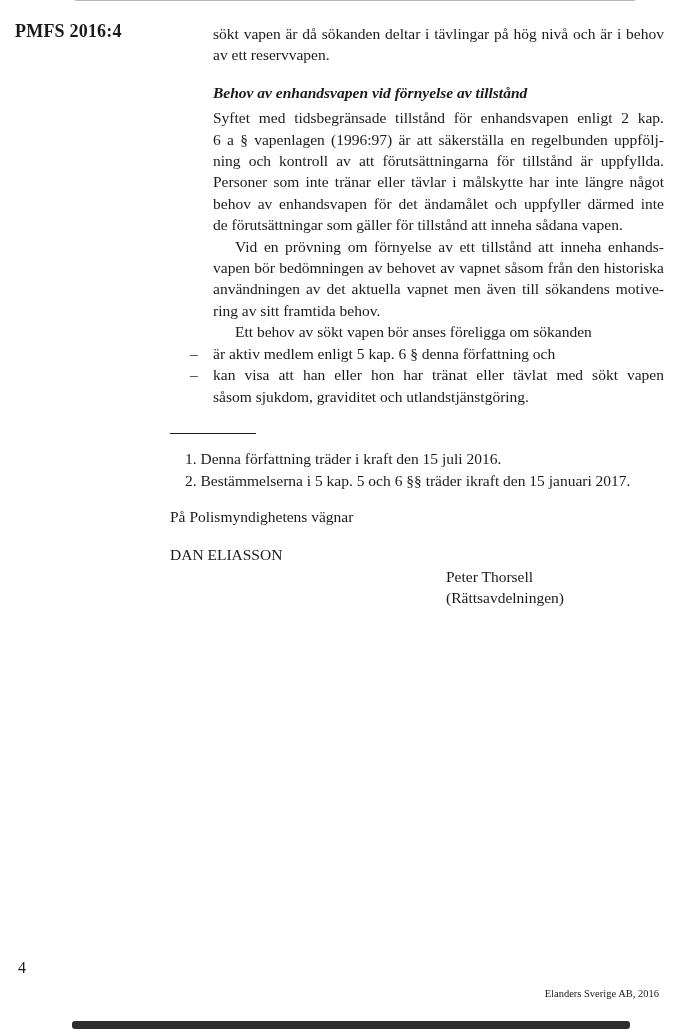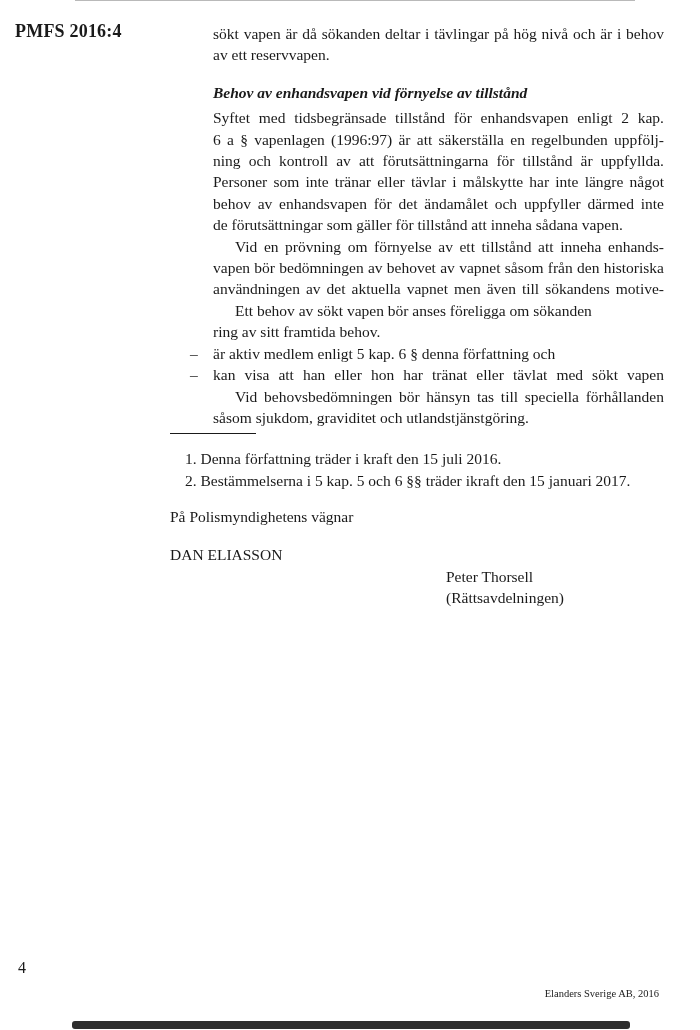--- a/index.html
+++ b/index.html
@@ -93,25 +93,24 @@
     <div>
         <div class="line just">Syftet med tidsbegränsade tillstånd för enhandsvapen enligt 2 kap.</div>
         <div class="line just">6 a § vapenlagen (1996:97) är att säkerställa en regelbunden uppfölj-</div>
         <div class="line just">ning och kontroll av att förutsättningarna för tillstånd är uppfyllda.</div>
         <div class="line just">Personer som inte tränar eller tävlar i målskytte har inte längre något</div>
         <div class="line just">behov av enhandsvapen för det ändamålet och uppfyller därmed inte</div>
         <div class="line">de förutsättningar som gäller för tillstånd att inneha sådana vapen.</div>
         <div class="line just" style="text-indent: 22px;">Vid en prövning om förnyelse av ett tillstånd att inneha enhands-</div>
         <div class="line just">vapen bör bedömningen av behovet av vapnet såsom från den historiska</div>
         <div class="line just">användningen av det aktuella vapnet men även till sökandens motive-</div>
+        <div class="line">ring av sitt framtida behov.</div>
         <div class="line" style="text-indent: 22px;">Ett behov av sökt vapen bör anses föreligga om sökanden</div>
-        <div class="line">ring av sitt framtida behov.</div>
         <div class="line dashline"><span class="dash">–</span>är aktiv medlem enligt 5 kap. 6 § denna författning och</div>
         <div class="line just dashline"><span class="dash">–</span>kan visa att han eller hon har tränat eller tävlat med sökt vapen</div>
-        <div class="line just" style="text-indent: 22px;">Vid behovsbedömningen bör hänsyn tas till speciella förhållanden</div>
         <div class="line">såsom sjukdom, graviditet och utlandstjänstgöring.</div>
       </div>
   </div>
 
   <div class="closing">
     <div class="footrule"></div>
     <div class="trans">
         <div class="titem">1. Denna författning träder i kraft den 15 juli 2016.</div>
         <div class="titem">2. Bestämmelserna i 5 kap. 5 och 6 §§ träder ikraft den 15 januari 2017.</div>
       </div>

